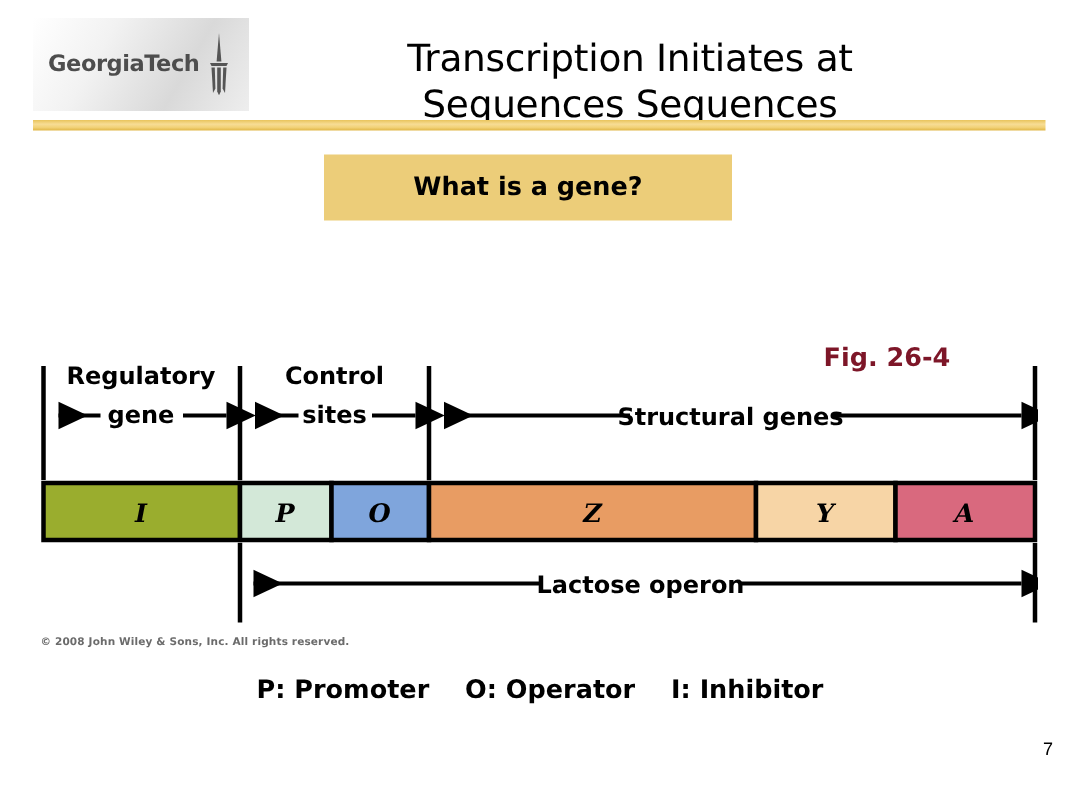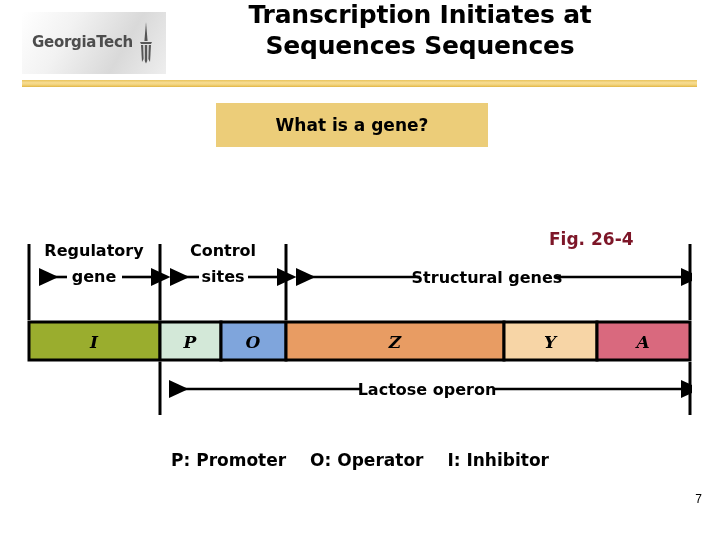--- a/index.html
+++ b/index.html
@@ -45,25 +45,25 @@
     font-weight: bold;
     font-size: 15px;
     color: #4d4d4d;
     letter-spacing: -0.3px;
   }
   #logo-tower { display: block; }
 
   #title {
     position: absolute;
     left: 180px;
-    top: 0;
+    top: 24px;
     width: 480px;
     text-align: center;
     font-family: "DejaVu Sans", sans-serif;
-    font-weight: bold;
+    font-weight: normal;
     font-size: 25px;
     line-height: 1.22;
     color: #000000;
     letter-spacing: -0.2px;
   }
 
   #gold-bar {
     position: absolute;
     left: 22px;
     top: 80px;
@@ -257,20 +257,21 @@
       </g>
 
       <g>
         <text x="400" y="163" text-anchor="middle" font-family="DejaVu Sans, sans-serif" font-weight="bold" font-size="16" fill="#000">Lactose operon</text>
         <line x1="334" y1="157" x2="142" y2="157" stroke="#000" stroke-width="2.6" marker-end="url(#arrL)"></line>
         <line x1="466" y1="157" x2="654" y2="157" stroke="#000" stroke-width="2.6" marker-end="url(#arrR)"></line>
       </g>
     </svg>
   </div>
 
+  <div id="copyright">© 2008 John Wiley &amp; Sons, Inc. All rights reserved.</div>
 
   <div id="legend">
     <span>P: Promoter</span>
     <span>O: Operator</span>
     <span>I: Inhibitor</span>
   </div>
 
   <div id="page-number">7</div>
 
 </div>

